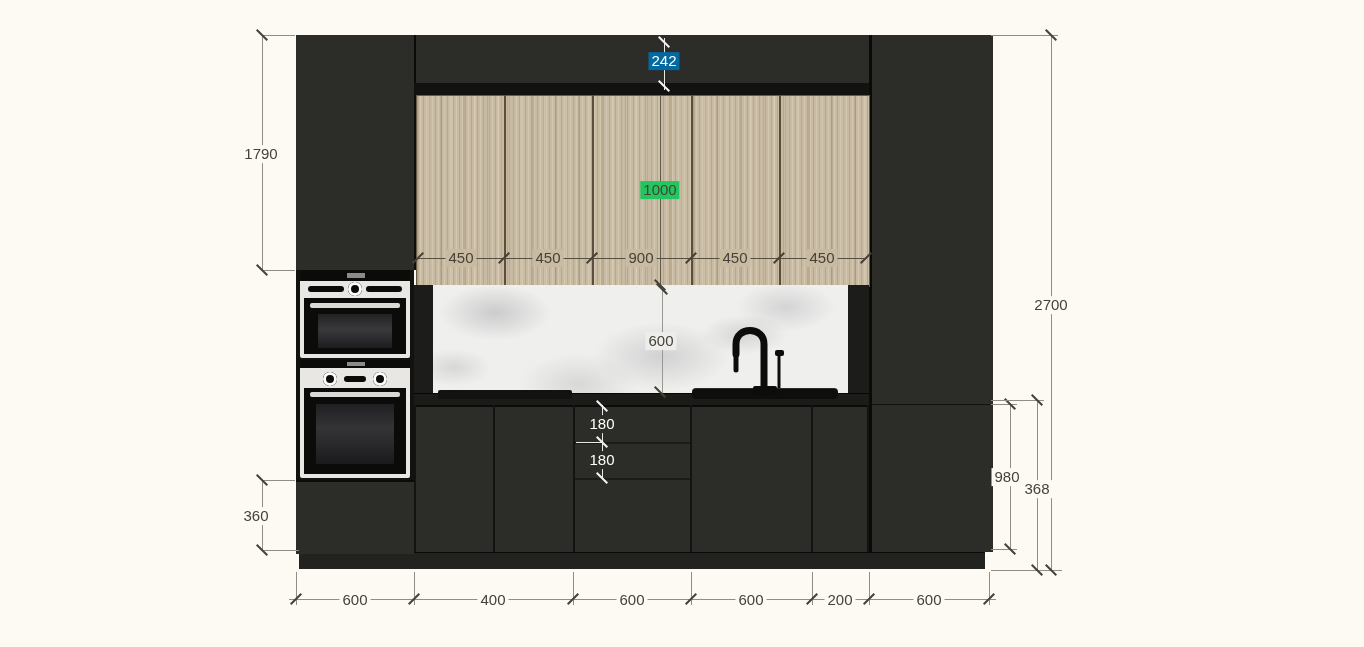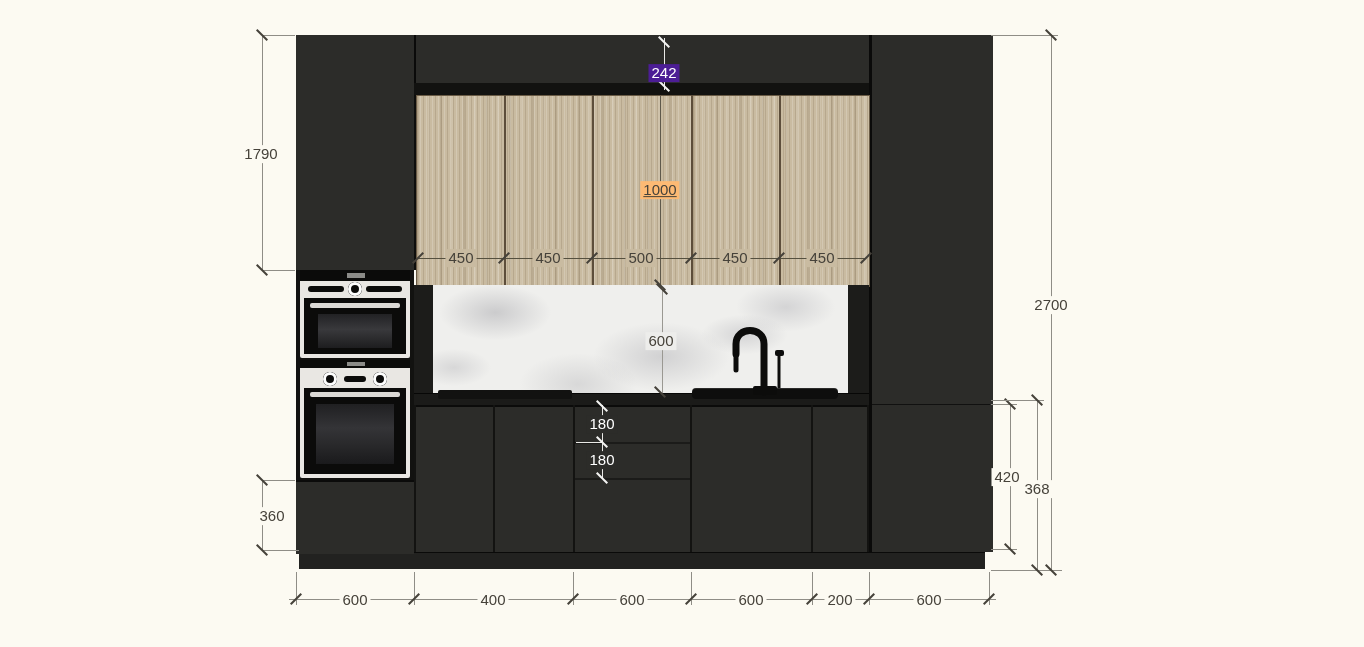--- a/index.html
+++ b/index.html
@@ -117,41 +117,41 @@
   <div class="vline" style="left:262px;top:35px;height:235px;"></div>
   <div class="tk bs" style="left:262px;top:35px;"></div>
   <div class="tk bs" style="left:262px;top:270px;"></div>
   <div class="lbl" style="left:261px;top:154px;background:#fcfaf2;">1790</div>
 
   <div class="hline" style="left:262px;top:480px;width:33px;"></div>
   <div class="hline" style="left:262px;top:550px;width:37px;"></div>
   <div class="vline" style="left:262px;top:480px;height:70px;"></div>
   <div class="tk bs" style="left:262px;top:480px;"></div>
   <div class="tk bs" style="left:262px;top:550px;"></div>
-  <div class="lbl" style="left:272px;top:516px;background:#fcfaf2;">360</div>
+  <div class="lbl" style="left:256px;top:516px;background:#fcfaf2;">360</div>
 
   <div class="vline wt" style="left:664px;top:38px;height:52px;"></div>
   <div class="tk wt bs" style="left:664px;top:42px;"></div>
   <div class="tk wt bs" style="left:664px;top:86px;"></div>
-  <div class="lbl w" style="left:664px;top:73px;background:#4c1d95;">242</div>
+  <div class="lbl w" style="left:664px;top:61px;background:#0369a1;">242</div>
 
   <div class="vline dk" style="left:660px;top:96px;height:189px;"></div>
   <div class="tk bs" style="left:660px;top:285px;"></div>
-  <div class="lbl" style="left:660px;top:190px;background:#fdba74;text-decoration:underline;">1000</div>
+  <div class="lbl" style="left:660px;top:190px;background:#22c55e;">1000</div>
 
   <div class="hline dk" style="left:418px;top:258px;width:448px;"></div>
   <div class="tk" style="left:418px;top:258px;"></div>
   <div class="tk" style="left:504px;top:258px;"></div>
   <div class="tk" style="left:592px;top:258px;"></div>
   <div class="tk" style="left:691px;top:258px;"></div>
   <div class="tk" style="left:779px;top:258px;"></div>
   <div class="tk" style="left:866px;top:258px;"></div>
   <div class="lbl" style="left:461px;top:258px;background:#c9bba1;">450</div>
   <div class="lbl" style="left:548px;top:258px;background:#c9bba1;">450</div>
-  <div class="lbl" style="left:641px;top:258px;background:#c9bba1;">500</div>
+  <div class="lbl" style="left:641px;top:258px;background:#c9bba1;">900</div>
   <div class="lbl" style="left:735px;top:258px;background:#c9bba1;">450</div>
   <div class="lbl" style="left:822px;top:258px;background:#c9bba1;">450</div>
 
   <div class="vline" style="left:662px;top:288px;height:105px;background:#9a9892;"></div>
   <div class="tk bs" style="left:662px;top:289px;"></div>
   <div class="tk bs" style="left:660px;top:392px;"></div>
   <div class="lbl" style="left:661px;top:341px;background:#ededeb;">600</div>
 
   <div class="vline wt" style="left:602px;top:405px;height:73px;"></div>
   <div class="hline wt" style="left:576px;top:442px;width:27px;"></div>
@@ -166,21 +166,21 @@
   <div class="vline" style="left:1051px;top:35px;height:535px;"></div>
   <div class="tk bs" style="left:1051px;top:35px;"></div>
   <div class="tk bs" style="left:1051px;top:570px;"></div>
   <div class="lbl" style="left:1051px;top:305px;background:#fcfaf2;">2700</div>
 
   <div class="hline" style="left:991px;top:404px;width:26px;"></div>
   <div class="hline" style="left:991px;top:549px;width:26px;"></div>
   <div class="vline" style="left:1010px;top:404px;height:145px;"></div>
   <div class="tk bs" style="left:1010px;top:404px;"></div>
   <div class="tk bs" style="left:1010px;top:549px;"></div>
-  <div class="lbl" style="left:1007px;top:477px;background:#fcfaf2;">420</div>
+  <div class="lbl" style="left:1007px;top:477px;background:#fcfaf2;">980</div>
 
   <div class="hline" style="left:991px;top:400px;width:53px;"></div>
   <div class="vline" style="left:1037px;top:400px;height:170px;"></div>
   <div class="tk bs" style="left:1037px;top:400px;"></div>
   <div class="tk bs" style="left:1037px;top:570px;"></div>
   <div class="lbl" style="left:1037px;top:489px;background:#fcfaf2;">368</div>
 
   <div class="vline" style="left:296px;top:572px;height:33px;"></div>
   <div class="vline" style="left:414px;top:572px;height:33px;"></div>
   <div class="vline" style="left:573px;top:572px;height:33px;"></div>

